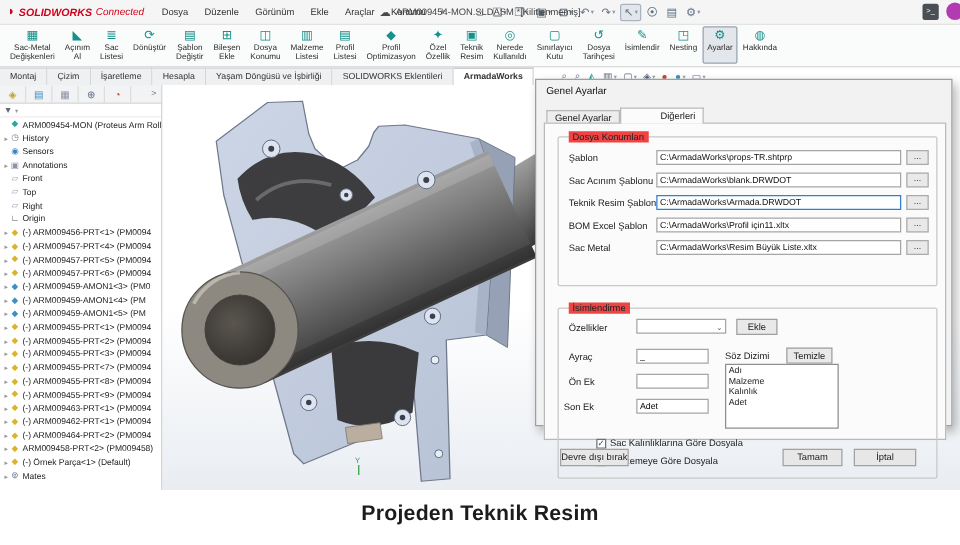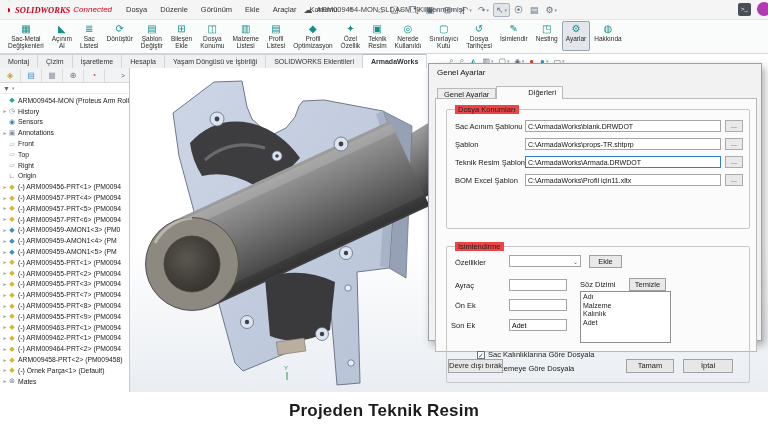--- a/index.html
+++ b/index.html
@@ -3,21 +3,21 @@
 <meta charset="utf-8">
 <style>
   * { margin:0; padding:0; box-sizing:border-box; }
   html,body { width:768px; height:436px; background:#fff; font-family:"Liberation Sans",sans-serif; overflow:hidden; }
   .app { position:absolute; left:0; top:0; width:768px; height:392px; background:#f3f3f3; border-bottom:1px solid #cfcfcf; }
 
   
   .titlebar { position:relative; height:20px; background:#f5f5f5; display:flex; align-items:center; padding:0 6px; border-bottom:1px solid #e3e3e3; }
   .logo { display:flex; align-items:center; gap:3px; margin-right:14px; }
   .logo .mark { color:#d0021b; font-size:10px; line-height:10px; }
-  .logo .name { color:#d0021b; font-weight:bold; font-style:italic; font-size:8.5px;font-family:Liberation Serif, serif; }
+  .logo .name { color:#d0021b; font-weight:bold; font-style:italic; font-size:8.5px; }
   .logo .suffix { color:#d0021b; font-style:italic; font-size:8px; }
   .menubar { display:flex; gap:13px; font-size:7.5px; color:#333; }
   .menubar .menu-item { cursor:default; }
   .pin-icon { font-size:8px; color:#8a94a3; margin-left:10px; }
   .qat { display:flex; align-items:center; gap:2px; margin-left:22px; }
   .qat .qbtn { display:flex; align-items:center; font-size:9px; color:#5f7286; padding:1px 2px; border-radius:2px; }
   .qat .qbtn.state-true { background:#e2e6eb; border:1px solid #aab4c0; }
   .qat .caret { font-size:5px; color:#8a94a3; margin-left:1px; }
   .doc-title { position:absolute; left:50%; transform:translateX(-50%); display:flex; align-items:center; gap:4px; font-size:7.5px; color:#444; white-space:nowrap; }
   .doc-title .cloud { font-size:9px; color:#4a4a4a; }
@@ -550,37 +550,42 @@
   <div class="dlg-tabs">
       <div class="dtab state-false">Genel Ayarlar</div>
       <div class="dtab state-true">Diğerleri</div>
     </div>
   <div class="dlg-page">
 
     <div class="group g-files">
       <span class="group-label">Dosya Konumları</span>
       <div style="position:absolute; left:0; top:10px; width:100%;">
           <div class="frow" style="position:relative; margin-bottom:6px;">
+          <span class="flabel">Şablon</span>
+          <input type="text" value="C:\ArmadaWorks\props-TR.shtprp" class="focus-false" style="">
+          <span class="browse">...</span>
+        </div>
+          <div class="frow" style="position:relative; margin-bottom:6px;">
           <span class="flabel">Sac Acınım Şablonu</span>
           <input type="text" value="C:\ArmadaWorks\blank.DRWDOT" class="focus-false" style="">
-          <span class="browse">...</span>
-        </div>
-          <div class="frow" style="position:relative; margin-bottom:6px;">
-          <span class="flabel">Şablon</span>
-          <input type="text" value="C:\ArmadaWorks\props-TR.shtprp" class="focus-false" style="">
           <span class="browse">...</span>
         </div>
           <div class="frow" style="position:relative; margin-bottom:6px;">
           <span class="flabel">Teknik Resim Şablonu</span>
           <input type="text" value="C:\ArmadaWorks\Armada.DRWDOT" class="focus-true" style="">
           <span class="browse">...</span>
         </div>
           <div class="frow" style="position:relative; margin-bottom:6px;">
           <span class="flabel">BOM Excel Şablon</span>
           <input type="text" value="C:\ArmadaWorks\Profil için11.xltx" class="focus-false" style="">
+          <span class="browse">...</span>
+        </div>
+          <div class="frow" style="position:relative; margin-bottom:6px;">
+          <span class="flabel">Sac Metal</span>
+          <input type="text" value="C:\ArmadaWorks\Resim Büyük Liste.xltx" class="focus-false" style="">
           <span class="browse">...</span>
         </div>
         </div>
     </div>
 
     <div class="group g-naming">
       <span class="group-label">İsimlendirme</span>
       <span class="nlabel" style="left:8px; top:11px;">Özellikler</span>
       <div class="nselect">
           <span class="car">⌄</span>

